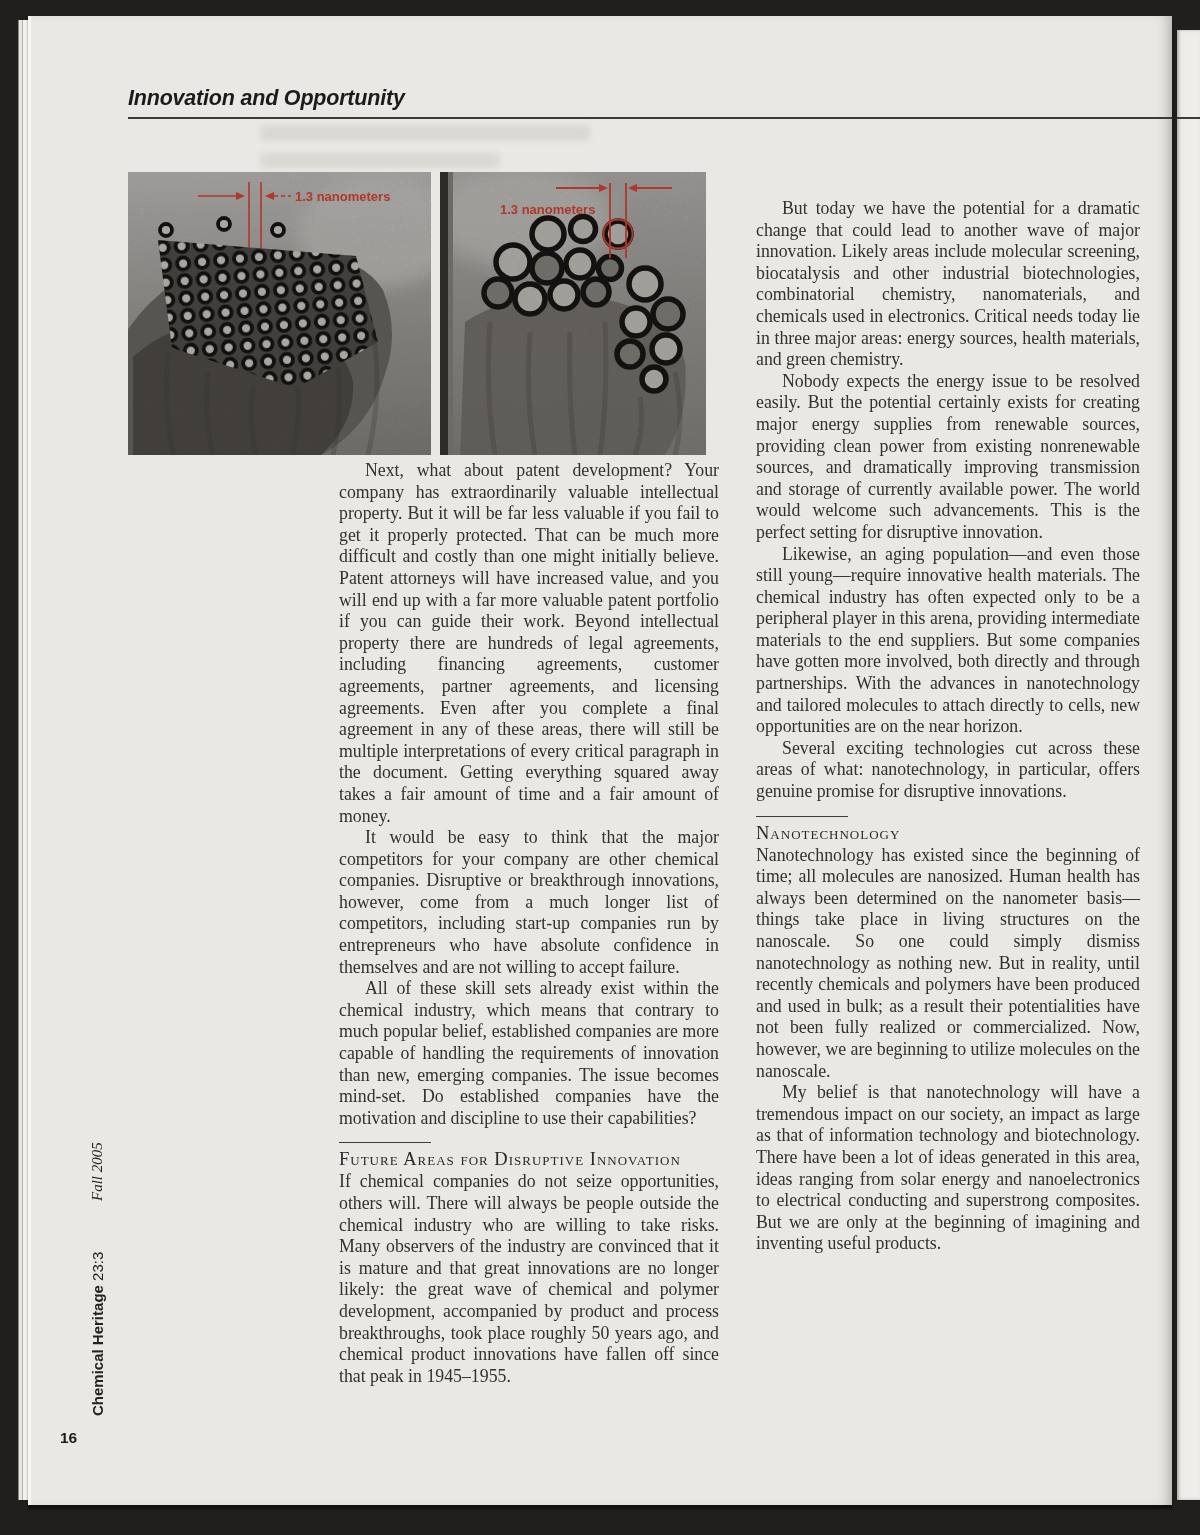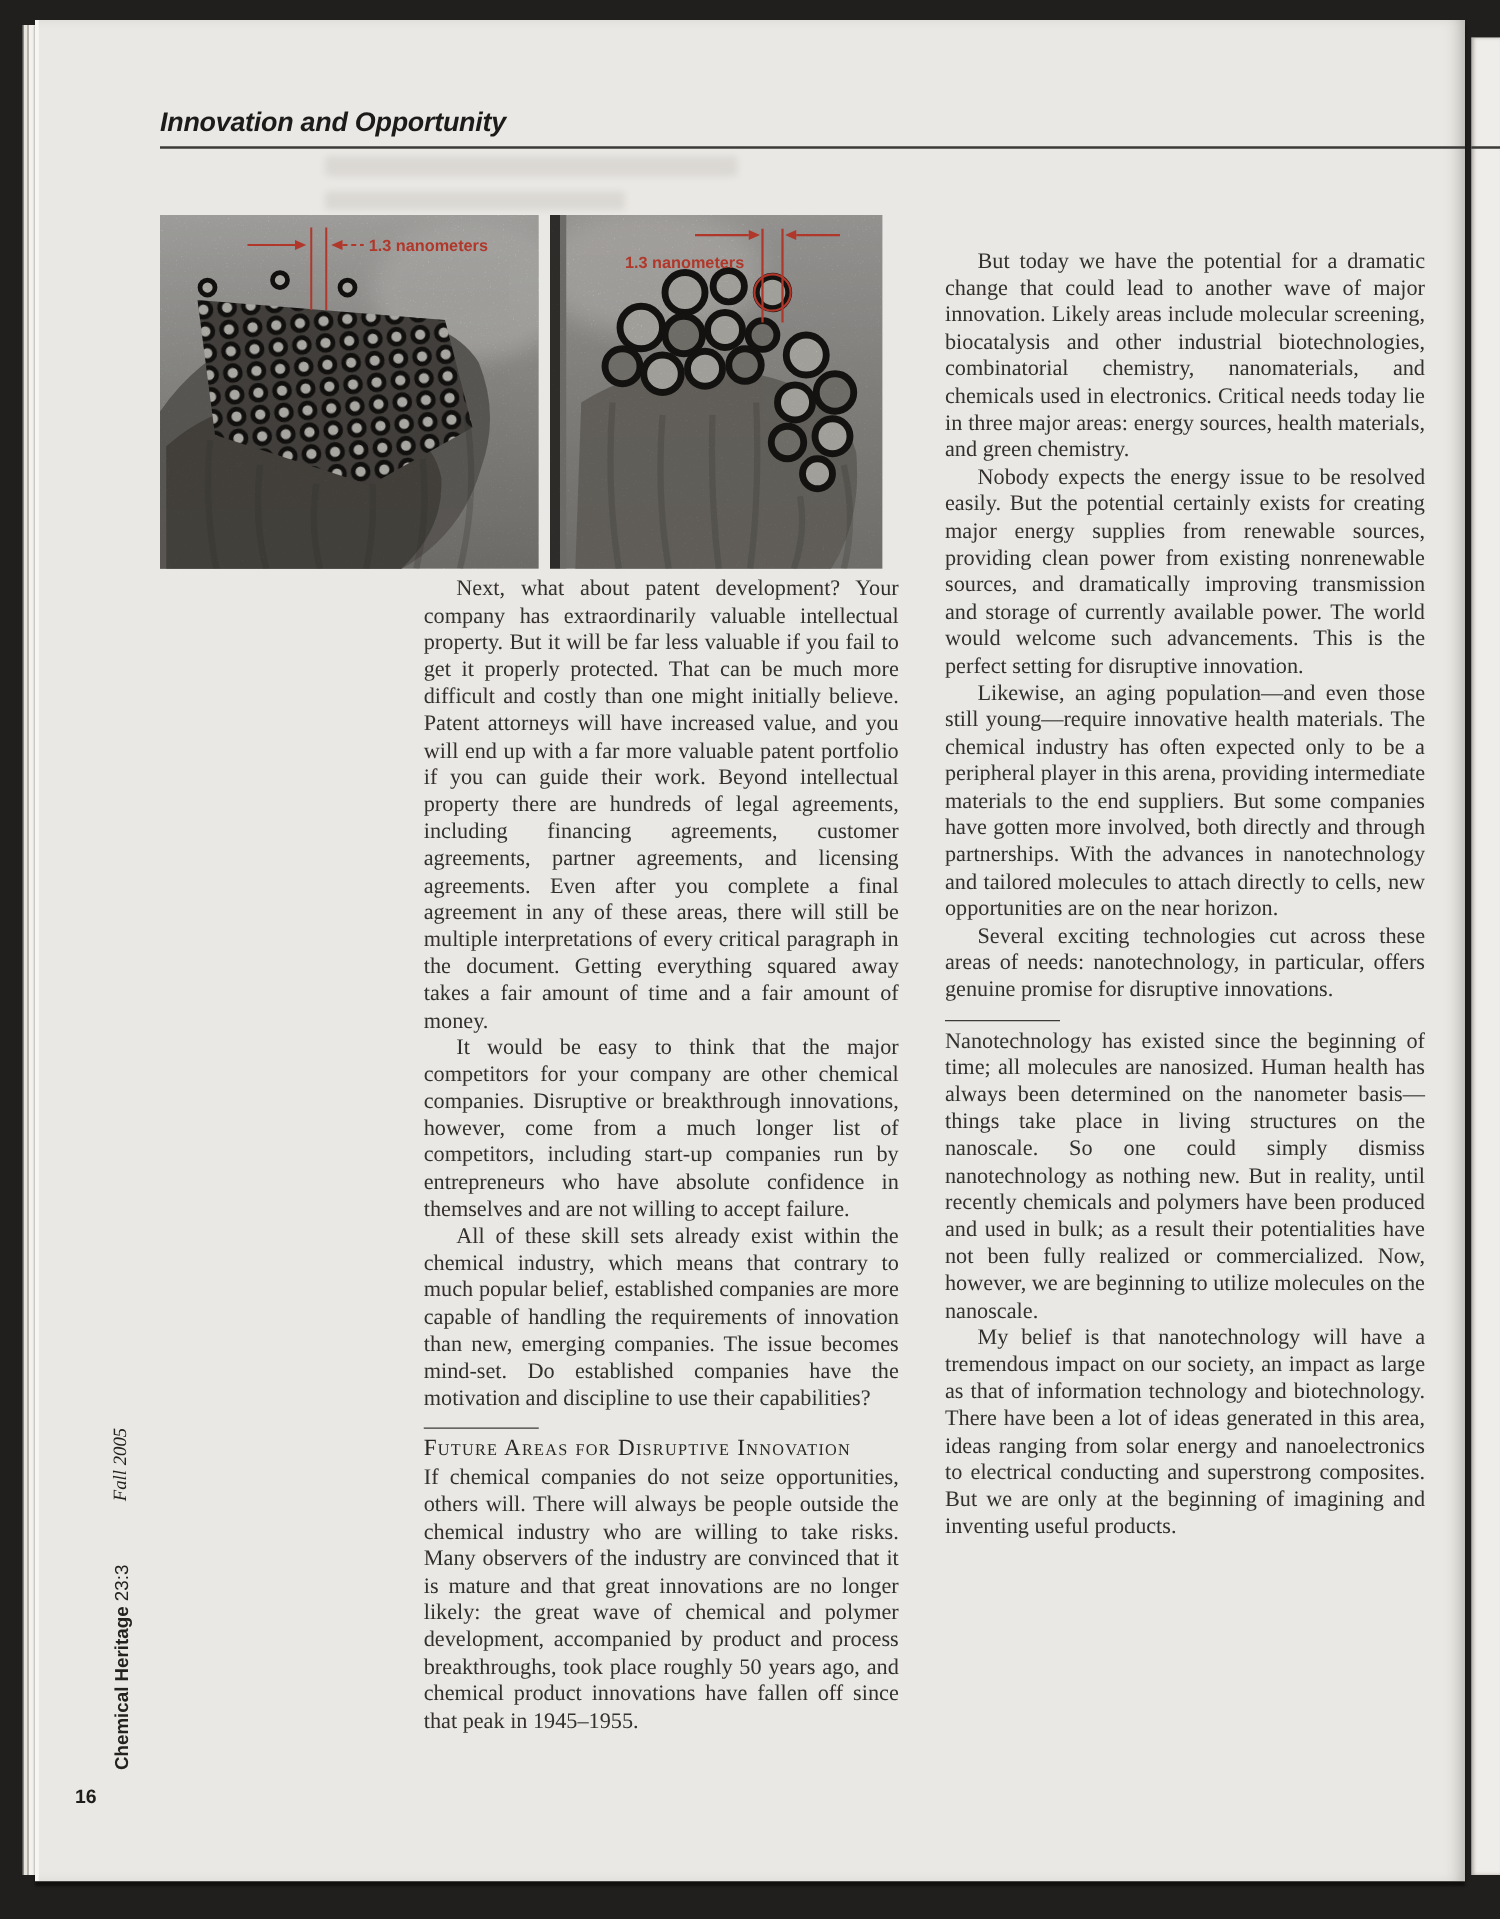--- a/index.html
+++ b/index.html
@@ -213,22 +213,23 @@
       <p class="ind">All of these skill sets already exist within the chemical industry, which means that contrary to much popular belief, established companies are more capable of handling the requirements of innovation than new, emerging companies. The issue becomes mind-set. Do established companies have the motivation and discipline to use their capabilities?</p>
       <div class="sect-rule"></div>
       <h2 class="sect-head">Future Areas for Disruptive Innovation</h2>
       <p>If chemical companies do not seize opportunities, others will. There will always be people outside the chemical industry who are willing to take risks. Many observers of the industry are convinced that it is mature and that great innovations are no longer likely: the great wave of chemical and polymer development, accompanied by product and process breakthroughs, took place roughly 50 years ago, and chemical product innovations have fallen off since that peak in 1945–1955.</p>
     </section>
 
     <section class="col col-right">
       <p class="ind">But today we have the potential for a dramatic change that could lead to another wave of major innovation. Likely areas include molecular screening, biocatalysis and other industrial biotechnologies, combinatorial chemistry, nanomaterials, and chemicals used in electronics. Critical needs today lie in three major areas: energy sources, health materials, and green chemistry.</p>
       <p class="ind">Nobody expects the energy issue to be resolved easily. But the potential certainly exists for creating major energy supplies from renewable sources, providing clean power from existing nonrenewable sources, and dramatically improving transmission and storage of currently available power. The world would welcome such advancements. This is the perfect setting for disruptive innovation.</p>
       <p class="ind">Likewise, an aging population—and even those still young—require innovative health materials. The chemical industry has often expected only to be a peripheral player in this arena, providing intermediate materials to the end suppliers. But some companies have gotten more involved, both directly and through partnerships. With the advances in nanotechnology and tailored molecules to attach directly to cells, new opportunities are on the near horizon.</p>
-      <p class="ind">Several exciting technologies cut across these areas of needs: nanotechnology, in particular, offers genuine promise for disruptive innovations.</p>
+      <p class="ind">Several exciting technologies cut across these areas of what: nanotechnology, in particular, offers genuine promise for disruptive innovations.</p>
       <div class="sect-rule"></div>
+      <h2 class="sect-head">Nanotechnology</h2>
       <p>Nanotechnology has existed since the beginning of time; all molecules are nanosized. Human health has always been determined on the nanometer basis—things take place in living structures on the nanoscale. So one could simply dismiss nanotechnology as nothing new. But in reality, until recently chemicals and polymers have been produced and used in bulk; as a result their potentialities have not been fully realized or commercialized. Now, however, we are beginning to utilize molecules on the nanoscale.</p>
       <p class="ind">My belief is that nanotechnology will have a tremendous impact on our society, an impact as large as that of information technology and biotechnology. There have been a lot of ideas generated in this area, ideas ranging from solar energy and nanoelectronics to electrical conducting and superstrong composites. But we are only at the beginning of imagining and inventing useful products.</p>
     </section>
 
     <div class="spine">
       <div class="spine-item spine-season">Fall 2005</div>
       <div class="spine-item spine-issue">
         <span class="nm">Chemical Heritage</span>
         <span>23:3</span>
       </div>

